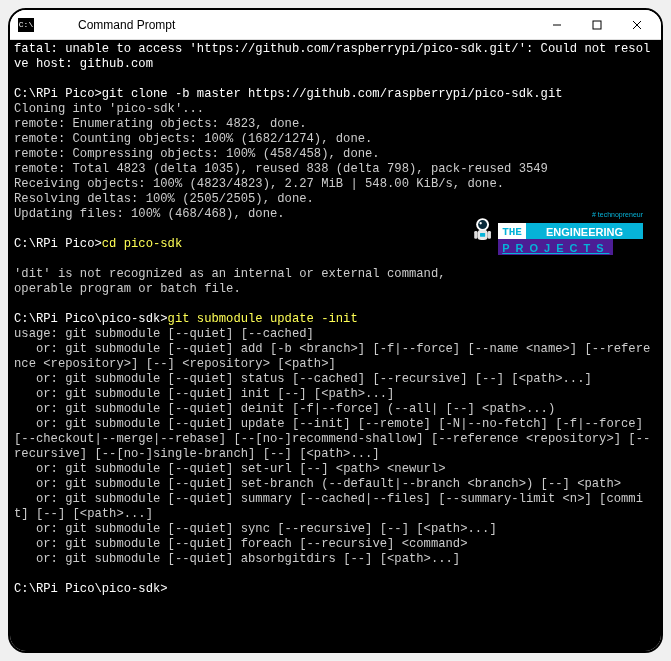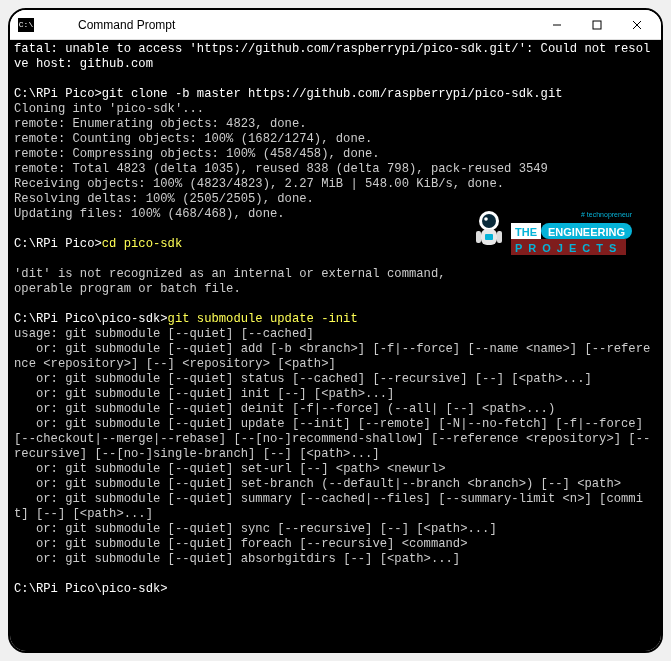--- a/index.html
+++ b/index.html
@@ -81,23 +81,23 @@
   }
   .logo .textblock { display: flex; flex-direction: column; }
   .logo .tag {
     font-family: 'Segoe UI', sans-serif;
     font-size: 7px;
     color: #06b3d8;
     text-align: right;
     margin-bottom: 1px;
   }
   .logo .row { display: flex; height: 16px; }
-  .logo .t1 { background: #fff; color: #06b3d8; font-family: Liberation Sans, sans-serif; font-weight: bold; font-size: 11px; padding: 2px 4px; }
-  .logo .t2 { background: #06b3d8; color: #fff; font-family: Arial; font-weight: bold; font-size: 11px; padding: 2px 7px; border-radius: 8px; }
-  .logo .t3 { background: #7f1d1d; color: #06b3d8; font-family: Arial; font-weight: bold; font-size: 11px; padding: 2px 4px; letter-spacing: 6px; }
+  .logo .t1 { background: #fff; color: #06b3d8; font-family: Liberation Mono, monospace; font-weight: bold; font-size: 11px; padding: 2px 4px; }
+  .logo .t2 { background: #06b3d8; color: #fff; font-family: Arial; font-weight: bold; font-size: 11px; padding: 2px 20px; }
+  .logo .t3 { background: #4c1d95; color: #06b3d8; font-family: Arial; font-weight: bold; font-size: 11px; padding: 2px 4px; letter-spacing: 6px; text-decoration: underline; }
 </style>
 </head>
 <body>
 
 <div class="window">
   <div class="titlebar">
     <div class="icon-box">C:\</div>
     <div class="title">Command Prompt</div>
     <div class="win-controls">
       <div class="win-btn">

